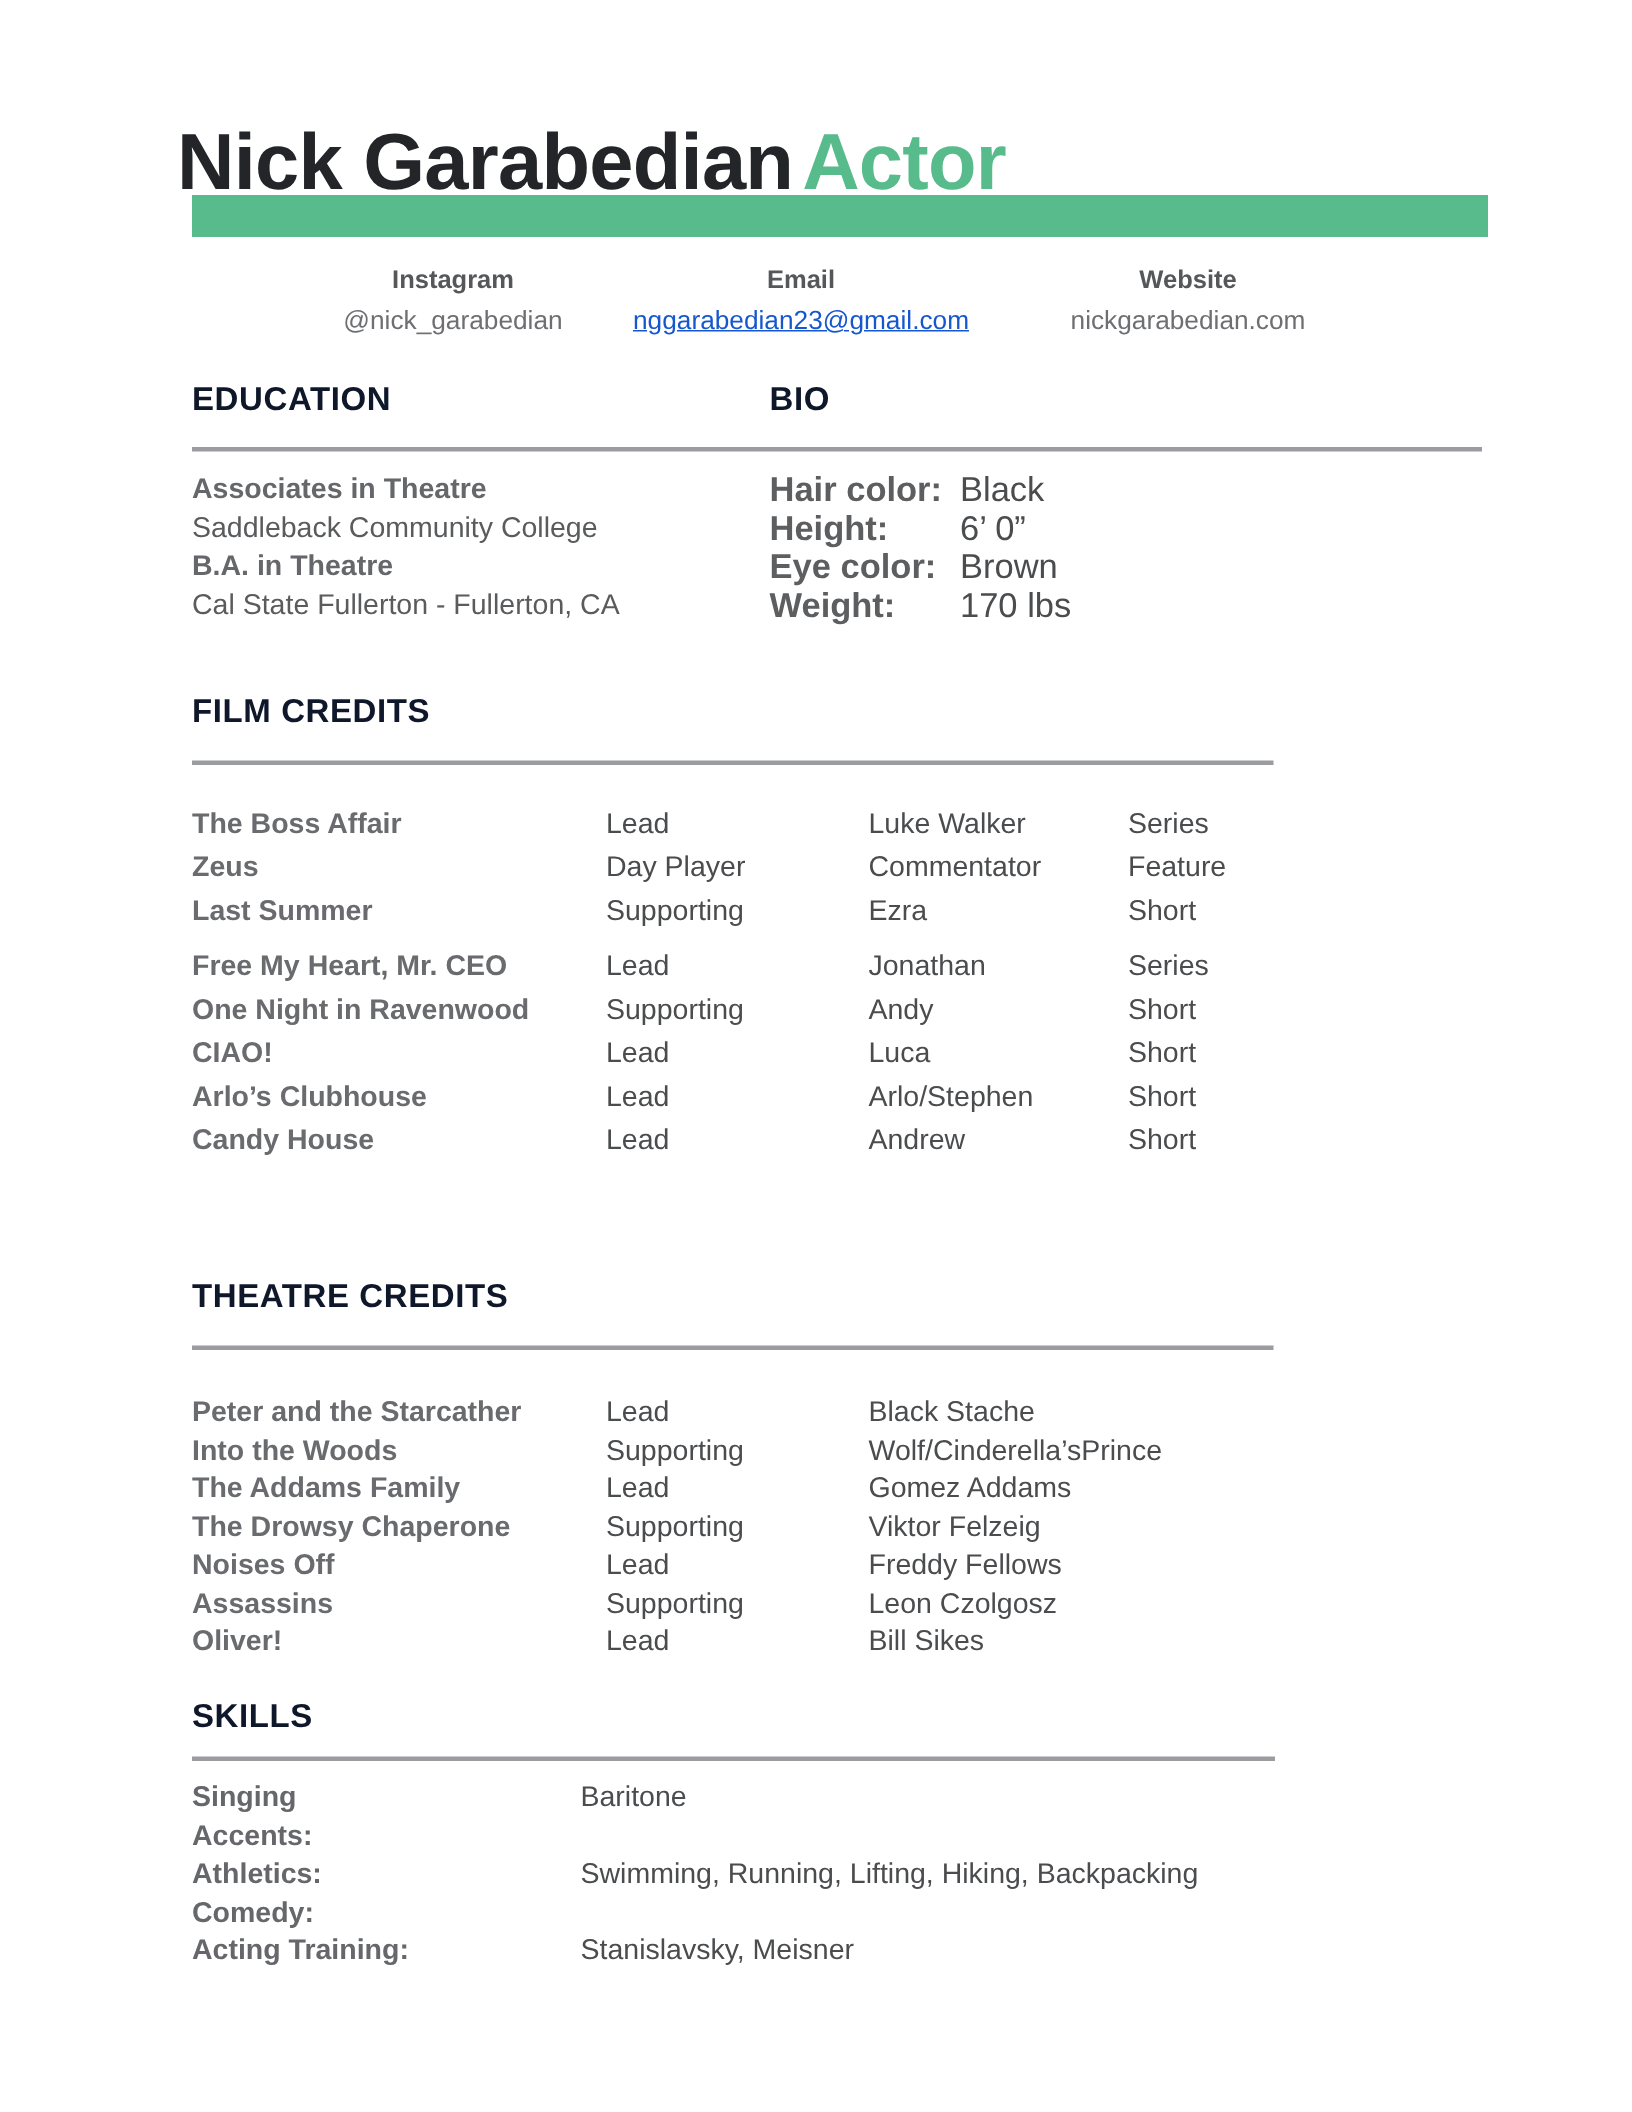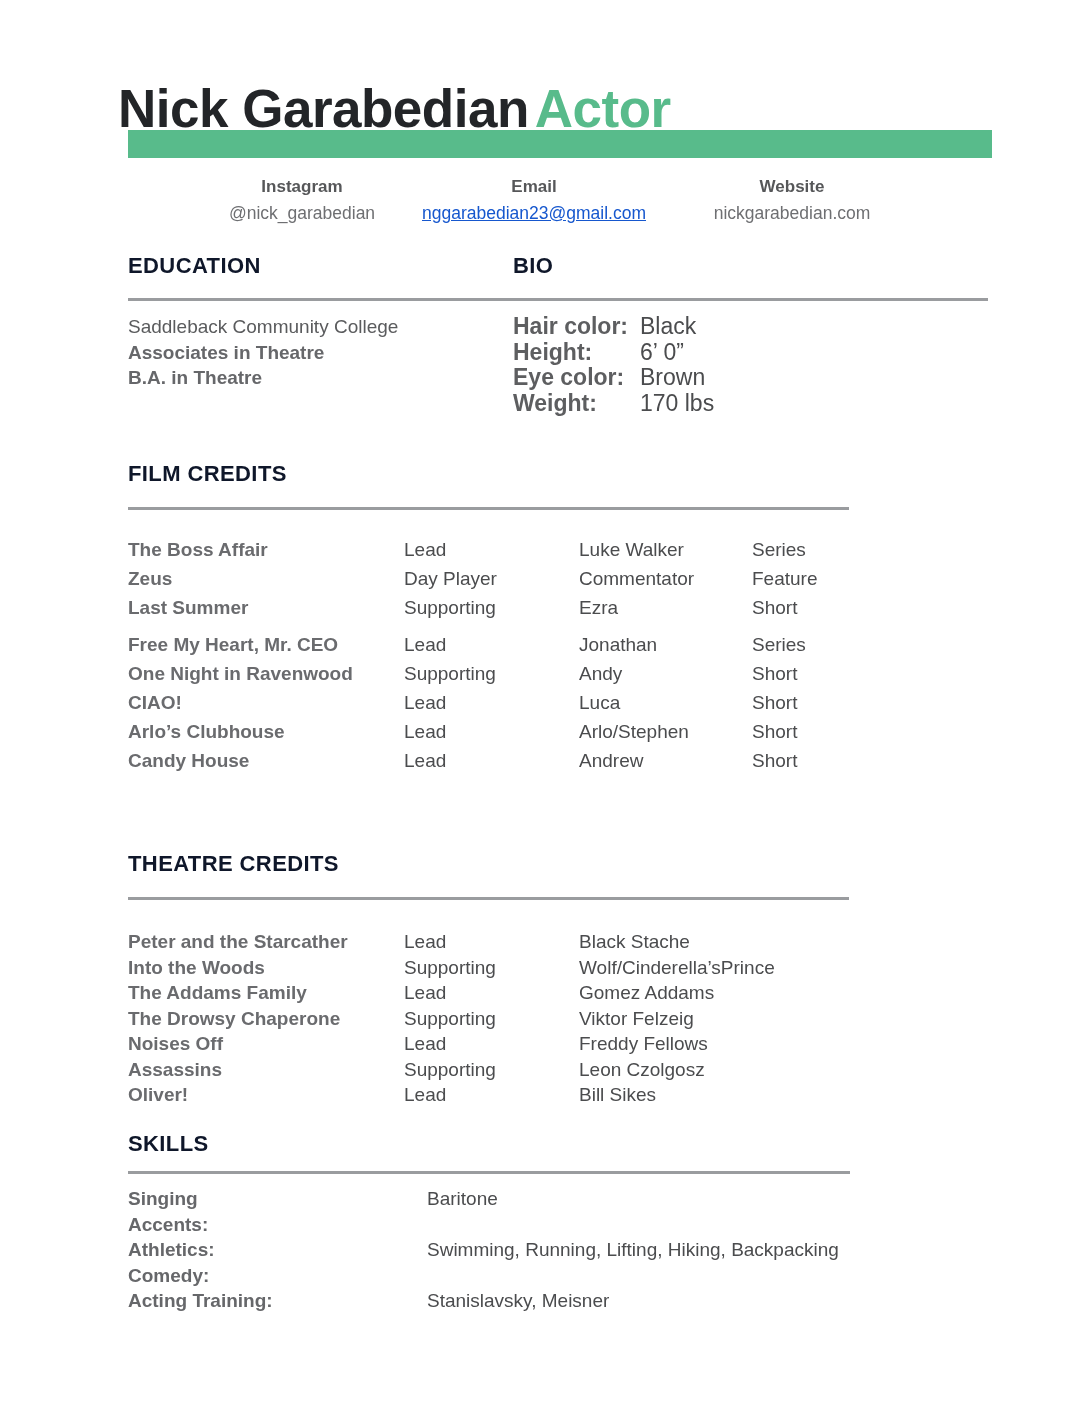--- a/index.html
+++ b/index.html
@@ -58,21 +58,21 @@
   .film-list{top:535px;line-height:29.2px;}
   .theatre-list{top:929px;line-height:25.5px;}
   .credit-row{display:grid;}
   .film-list .credit-row{grid-template-columns:276px 175px 173px auto;}
   .theatre-list .credit-row{grid-template-columns:276px 175px auto;}
   .credit-row.group-gap{margin-top:7px;}
   .c-title{font-weight:bold;color:#6a6b6e;}
   .c-role,.c-char,.c-fmt{color:#4b4c4e;}
   
   .skills-list{position:absolute;left:128px;top:1186px;font-size:19px;line-height:25.5px;white-space:nowrap;}
-  .skill-row{display:grid;grid-template-columns:259px auto;gap:40px;}
+  .skill-row{display:grid;grid-template-columns:259px auto;}
   .s-label{font-weight:bold;color:#66676a;}
   .s-value{color:#4b4c4e;}
 </style>
 </head>
 <body>
 
 <div class="page">
 
   <h1 class="title"><span>Nick Garabedian</span><span class="role">Actor</span></h1>
   <div class="accent-bar"></div>
@@ -88,23 +88,24 @@
   <div class="contact contact-3">
     <div class="c-label">Website</div>
     <span class="c-value">nickgarabedian.com</span>
   </div>
 
   <div class="sec-head h-education">EDUCATION</div>
   <div class="sec-head h-bio">BIO</div>
   <div class="rule rule-1"></div>
 
   <div class="edu-list">
+    <div class="edu-line bold">Associates in Theatre</div>
     <div class="edu-line">Saddleback Community College</div>
-    <div class="edu-line bold">Associates in Theatre</div>
     <div class="edu-line bold">B.A. in Theatre</div>
+    <div class="edu-line">Cal State Fullerton - Fullerton, CA</div>
   </div>
 
   <div class="bio-list">
     <div class="bio-row">
       <span class="b-label">Hair color:</span>
       <span class="b-value">Black</span>
     </div>
     <div class="bio-row">
       <span class="b-label">Height:</span>
       <span class="b-value">6’ 0”</span>

